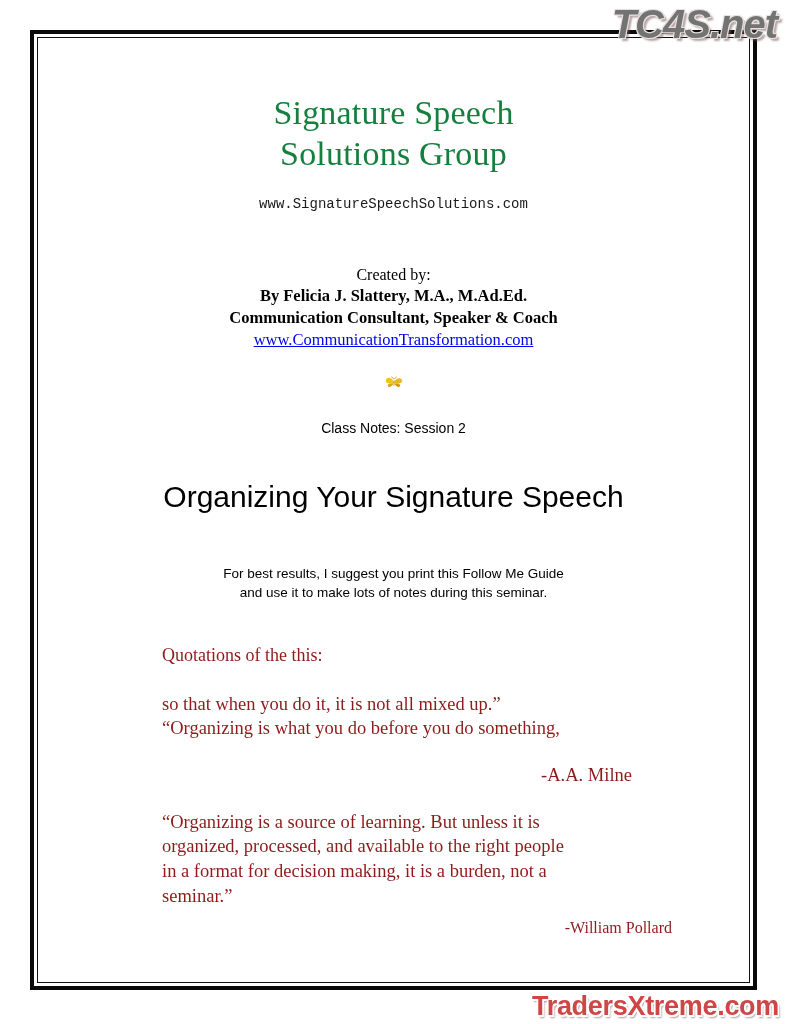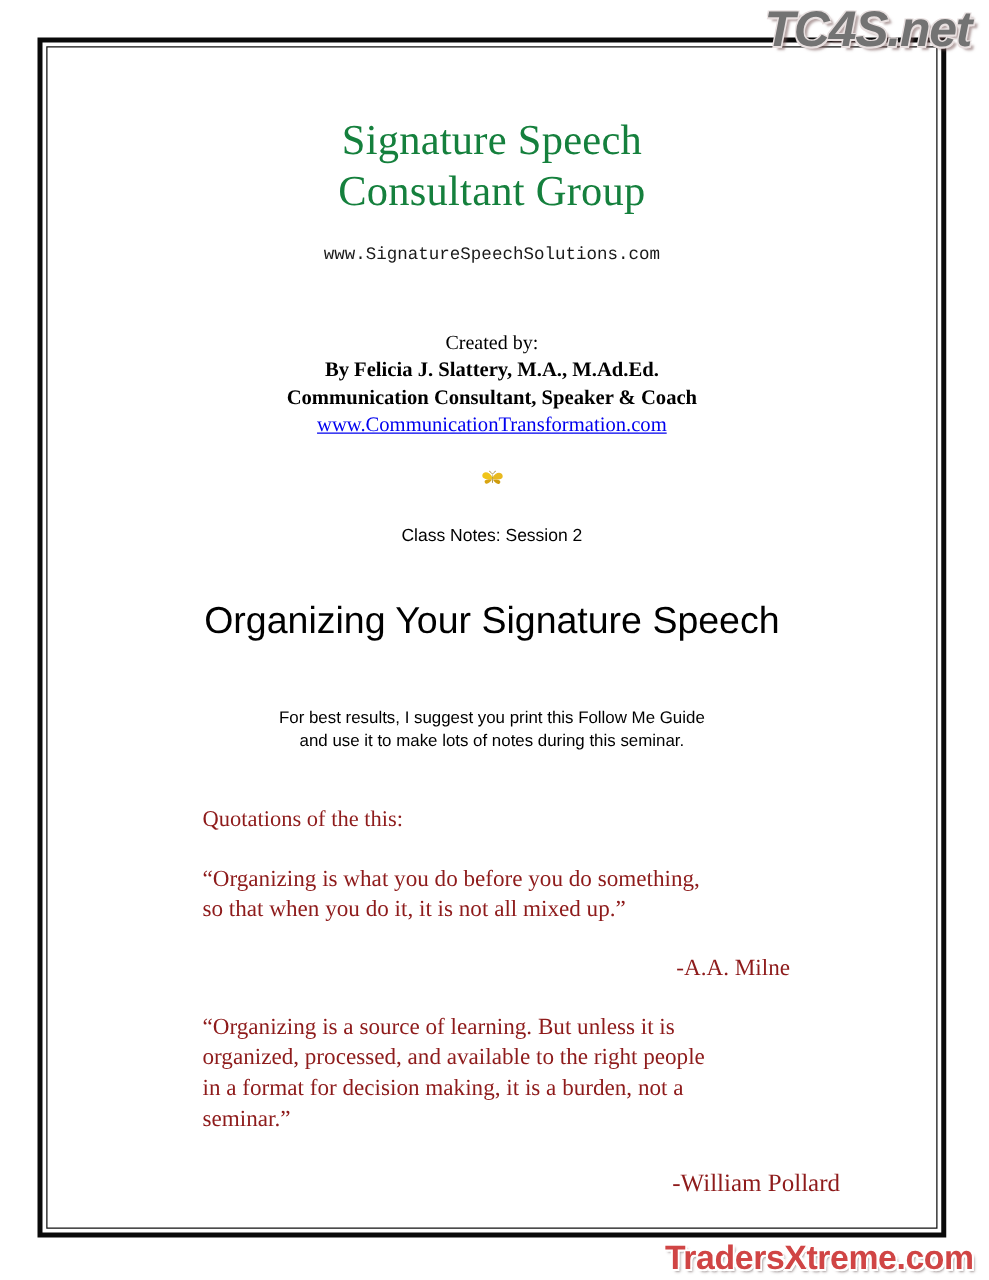--- a/index.html
+++ b/index.html
@@ -174,22 +174,22 @@
     max-width: 470px;
   }
   .quote-attrib {
     font-size: 18.5px;
     margin-top: 24px;
     text-align: right;
     padding-right: 68px;
   }
   .quote-block-2 { margin-top: 24px; }
   .quote-attrib-2 {
-    font-size: 20px;
-    margin-top: 28px;
+    font-size: 16px;
+    margin-top: 11px;
     text-align: right;
     padding-right: 28px;
   }
 
   
   .wm-tc4s {
     position: absolute;
     right: 14px;
     top: 2px;
     font-family: "Liberation Sans", sans-serif;
@@ -228,21 +228,21 @@
 
 <div class="page">
 
   <div class="border-outer"></div>
   <div class="border-inner"></div>
 
   <div class="content">
 
     <div class="title-block">
       <div class="doc-title">Signature Speech</div>
-      <div class="doc-title">Consultant Group</div>
+      <div class="doc-title">Solutions Group</div>
       <div class="doc-title-url">www.SignatureSpeechSolutions.com</div>
     </div>
 
     <div class="author-block">
       <div class="author-created">Created by:</div>
       <div class="author-name">By Felicia J. Slattery, M.A., M.Ad.Ed.</div>
       <div class="author-role">Communication Consultant, Speaker &amp; Coach</div>
       <a class="author-link">www.CommunicationTransformation.com</a>
     </div>
 
@@ -268,22 +268,22 @@
 
     <div class="instructions">
       <div>For best results, I suggest you print this Follow Me Guide</div>
       <div>and use it to make lots of notes during this seminar.</div>
     </div>
 
     <div class="quotes">
       <div class="quotes-label">Quotations of the this:</div>
 
       <div>
+        <div class="quote-text">so that when you do it, it is not all mixed up.”</div>
         <div class="quote-text">“Organizing is what you do before you do something,</div>
-        <div class="quote-text">so that when you do it, it is not all mixed up.”</div>
         <div class="quote-attrib">-A.A. Milne</div>
       </div>
 
       <div class="quote-block-2">
         <div class="quote-text">“Organizing is a source of learning. But unless it is</div>
         <div class="quote-text">organized, processed, and available to the right people</div>
         <div class="quote-text">in a format for decision making, it is a burden, not a</div>
         <div class="quote-text">seminar.”</div>
         <div class="quote-attrib-2">-William Pollard</div>
       </div>

